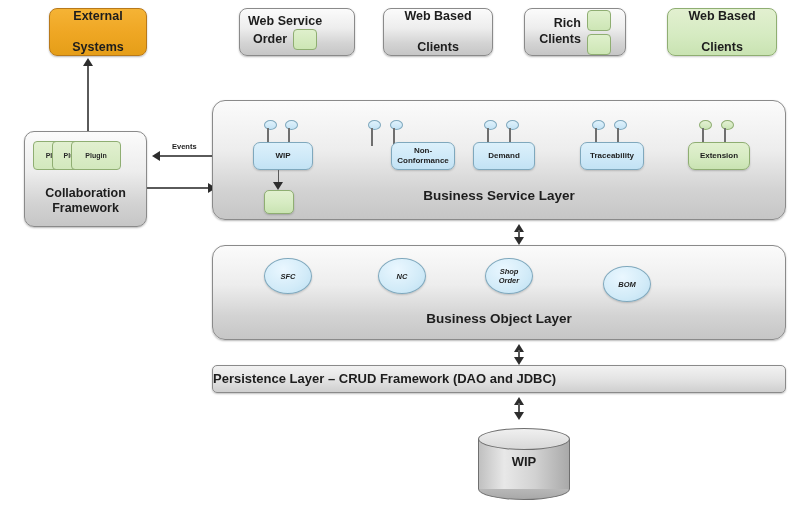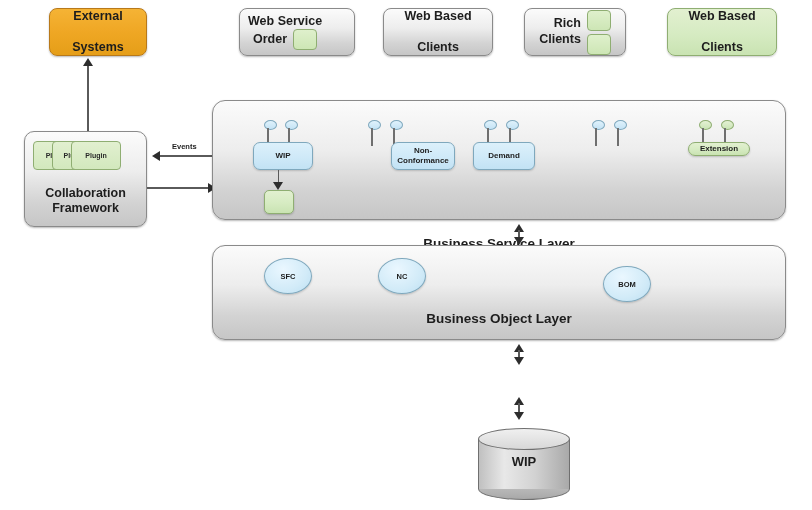--- a/index.html
+++ b/index.html
@@ -92,21 +92,21 @@
 
   
   .layer{
     position:absolute;box-sizing:border-box;border-radius:13px;
   }
   .layer-title{
     position:absolute;left:0;right:0;text-align:center;
     font-size:13.5px;font-weight:bold;color:#1d1d1d;
   }
   #bsl{left:212px;top:100px;width:574px;height:120px;}
-  #bsl-title{top:188px;margin-top:48px;}
+  #bsl-title{top:188px;}
   #bol{left:212px;top:245px;width:574px;height:95px;}
   #bol-title{top:311px;}
   #persistence{left:212px;top:365px;width:574px;height:28px;border-radius:5px;
     font-size:13px;font-weight:bold;}
 
   
   .svc{
     position:absolute;border-radius:7px;
     display:flex;align-items:center;justify-content:center;text-align:center;
     font-size:8px;font-weight:bold;color:#1d1d1d;line-height:1.25;
@@ -117,21 +117,21 @@
   .lolli .head{
     position:absolute;left:0;top:0;width:13px;height:10px;border-radius:50%;
   }
   .lolli.b .head{background:linear-gradient(to bottom,#e0f2fc,#c4e3f5);border:1px solid #7fa8bd;box-sizing:border-box;}
   .lolli.g .head{background:linear-gradient(to bottom,#e4f1d4,#cbe5b6);border:1px solid #8fae72;box-sizing:border-box;}
 
   
   .bobj{
     position:absolute;width:46px;height:34px;border-radius:50%;
     display:flex;align-items:center;justify-content:center;text-align:center;
-    font-size:7.5px;font-weight:bold;color:#1d1d1d;line-height:1.2;
+    font-size:7.5px;font-weight:bold;color:#1d1d1d;line-height:1.2;font-style:italic;
   }
   .bobj.blue{background:radial-gradient(ellipse at 40% 30%,#eaf7ff 0%,#d2ebf8 60%,#bcdff2 100%);border:1px solid #7fa8bd;}
   .bobj.green{background:radial-gradient(ellipse at 40% 30%,#edf7e2 0%,#d8ecc4 60%,#c6e0ae 100%);border:1px solid #8fae72;}
 
   
   #db-wip{position:absolute;left:478px;top:428px;width:92px;height:72px;}
   #db-body{
     position:absolute;left:0;top:11px;width:92px;height:50px;
     background:linear-gradient(to right,#c0c0c0 0%,#e8e8e8 28%,#d2d2d2 62%,#a9a9a9 100%);
     border-left:1px solid #6f6f6f;border-right:1px solid #6f6f6f;
@@ -284,54 +284,64 @@
   </div>
 
   <div class="lolli b" style="left:592px;top:120px;">
     <div class="head"></div>
       <div class="stick"></div>
   </div>
   <div class="lolli b" style="left:614px;top:120px;">
     <div class="head"></div>
       <div class="stick"></div>
   </div>
+  <div class="svc blue" style="left:580px;top:142px;width:64px;height:28px;">
+    <span>Traceability</span>
+  </div>
 
   <div class="lolli g" style="left:699px;top:120px;">
     <div class="head"></div>
       <div class="stick"></div>
   </div>
   <div class="lolli g" style="left:721px;top:120px;">
     <div class="head"></div>
       <div class="stick"></div>
   </div>
-  <div class="svc green" style="left:688px;top:142px;width:62px;height:14px;">
+  <div class="svc green" style="left:688px;top:142px;width:62px;height:28px;">
     <span>Extension</span>
   </div>
 
   <div class="arrow arrow-up" style="left:514px;top:224px;"></div>
   <div class="line vline" style="left:518px;top:230px;height:9px;"></div>
   <div class="arrow arrow-down" style="left:514px;top:237px;"></div>
 
   <div class="layer grey" id="bol"></div>
   <div class="layer-title" id="bol-title" style="left:212px;width:574px;">Business Object Layer</div>
 
   <div class="bobj blue" style="left:264px;top:258px;">
     <span>SFC</span>
   </div>
   <div class="bobj blue" style="left:378px;top:258px;">
     <span>NC</span>
   </div>
+  <div class="bobj blue" style="left:485px;top:258px;flex-direction:column;">
+    <span>Shop</span>
+    <span>Order</span>
+  </div>
   <div class="bobj blue" style="left:603px;top:266px;">
     <span>BOM</span>
   </div>
 
   <div class="arrow arrow-up" style="left:514px;top:344px;"></div>
   <div class="line vline" style="left:518px;top:350px;height:9px;"></div>
   <div class="arrow arrow-down" style="left:514px;top:357px;"></div>
 
+  <div class="node grey-flat" id="persistence">
+    <span>Persistence Layer – CRUD Framework (DAO and JDBC)</span>
+  </div>
 
   <div class="arrow arrow-up" style="left:514px;top:397px;"></div>
   <div class="line vline" style="left:518px;top:403px;height:11px;"></div>
   <div class="arrow arrow-down" style="left:514px;top:412px;"></div>
 
   <div id="db-wip">
     <div id="db-bottom"></div>
     <div id="db-body"></div>
     <div id="db-top"></div>
     <div id="db-label">WIP</div>

